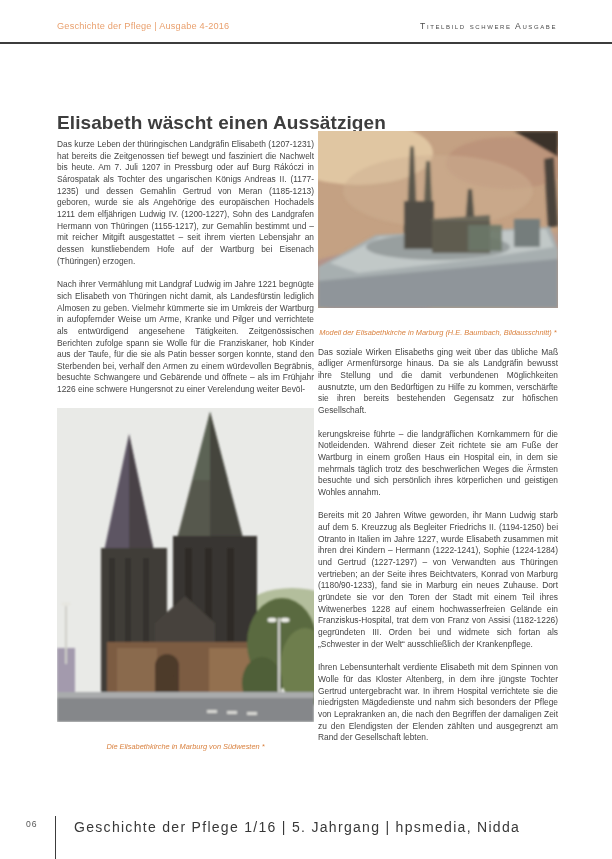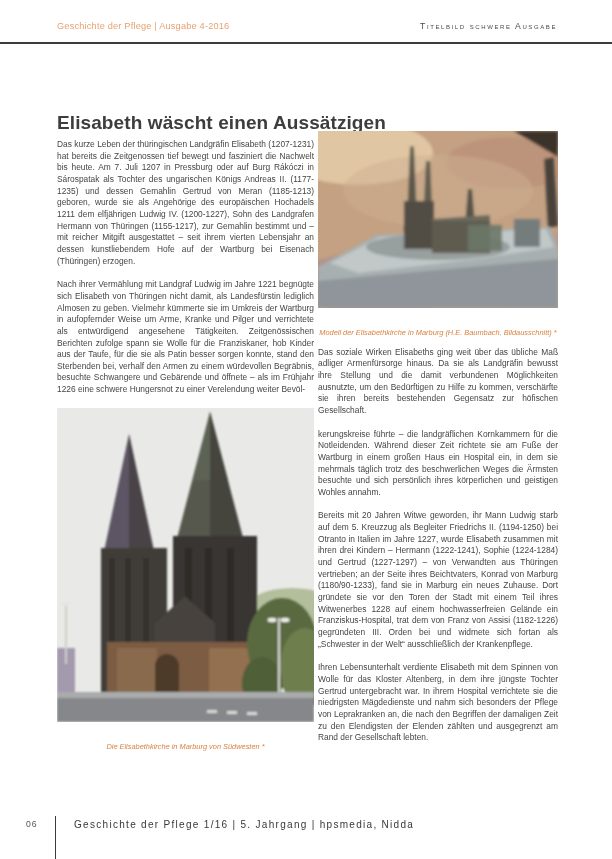--- a/index.html
+++ b/index.html
@@ -24,21 +24,21 @@
   figure{margin:0;}
   .fig-church{margin-top:10px;width:257px;height:314px;}
   .fig-model{width:240px;height:177px;}
   .caption{font-style:italic;font-size:7.4px;line-height:9.6px;color:#D9813F;
     text-align:center;margin-top:20px;}
   .cap-model{margin-bottom:9px;}
   svg{display:block;}
   
   .footer-num{position:absolute;left:26px;top:819px;font-size:8.6px;color:#555;letter-spacing:1px;}
   .footer-bar{position:absolute;left:55px;top:816px;width:1px;height:43px;background:#3c3c3c;}
-  .footer-text{position:absolute;left:74px;top:819px;font-size:10px;color:#383838;letter-spacing:1.3px;}
+  .footer-text{position:absolute;left:74px;top:819px;font-size:14px;color:#383838;letter-spacing:1.3px;}
 </style>
 </head>
 <body>
 
 <div class="page">
 
   <div class="hdr-left">Geschichte der Pflege | Ausgabe 4-2016</div>
   <div class="hdr-right">Titelbild schwere Ausgabe</div>
   <div class="hdr-rule"></div>
 

